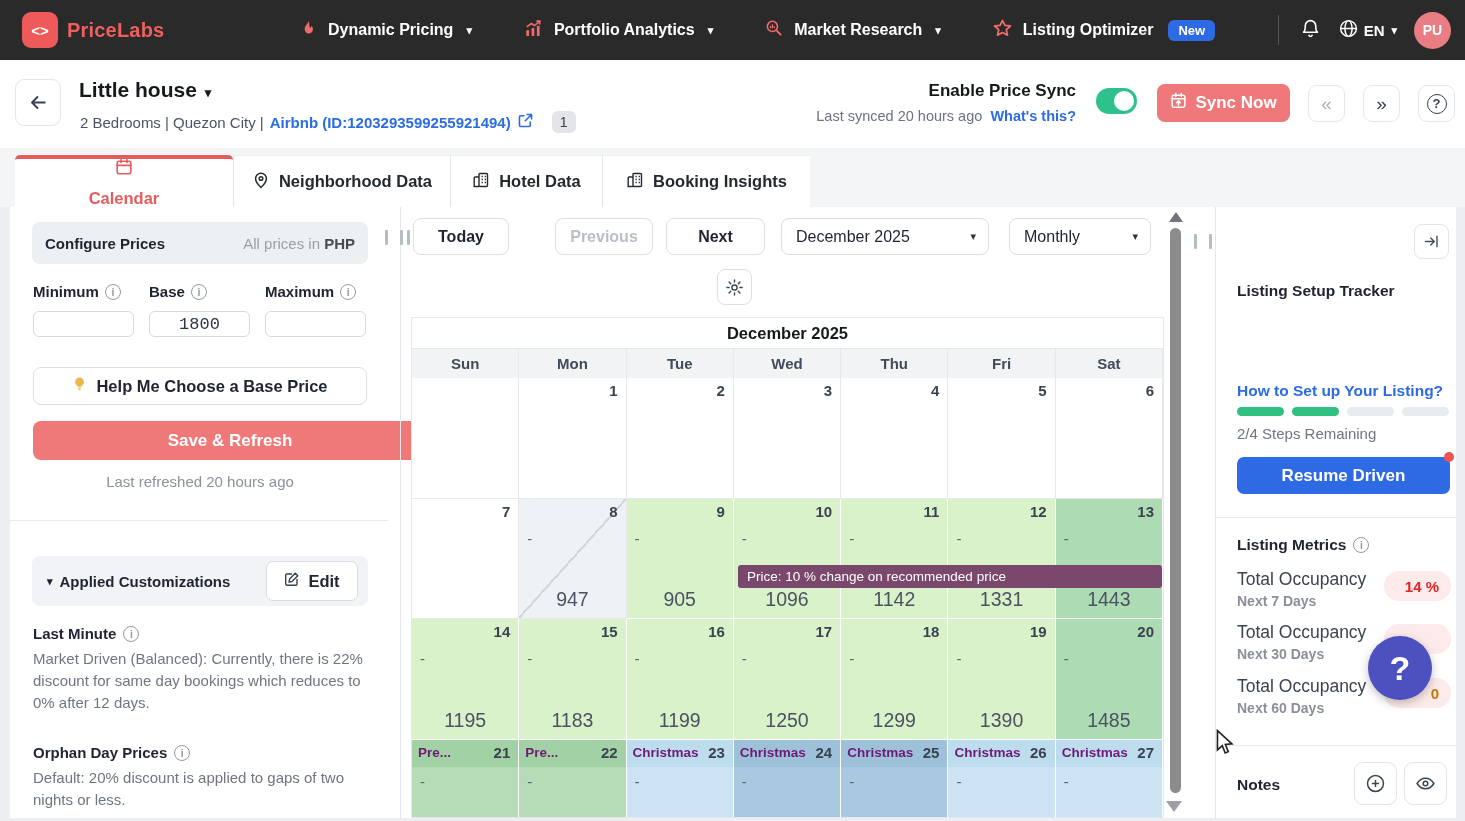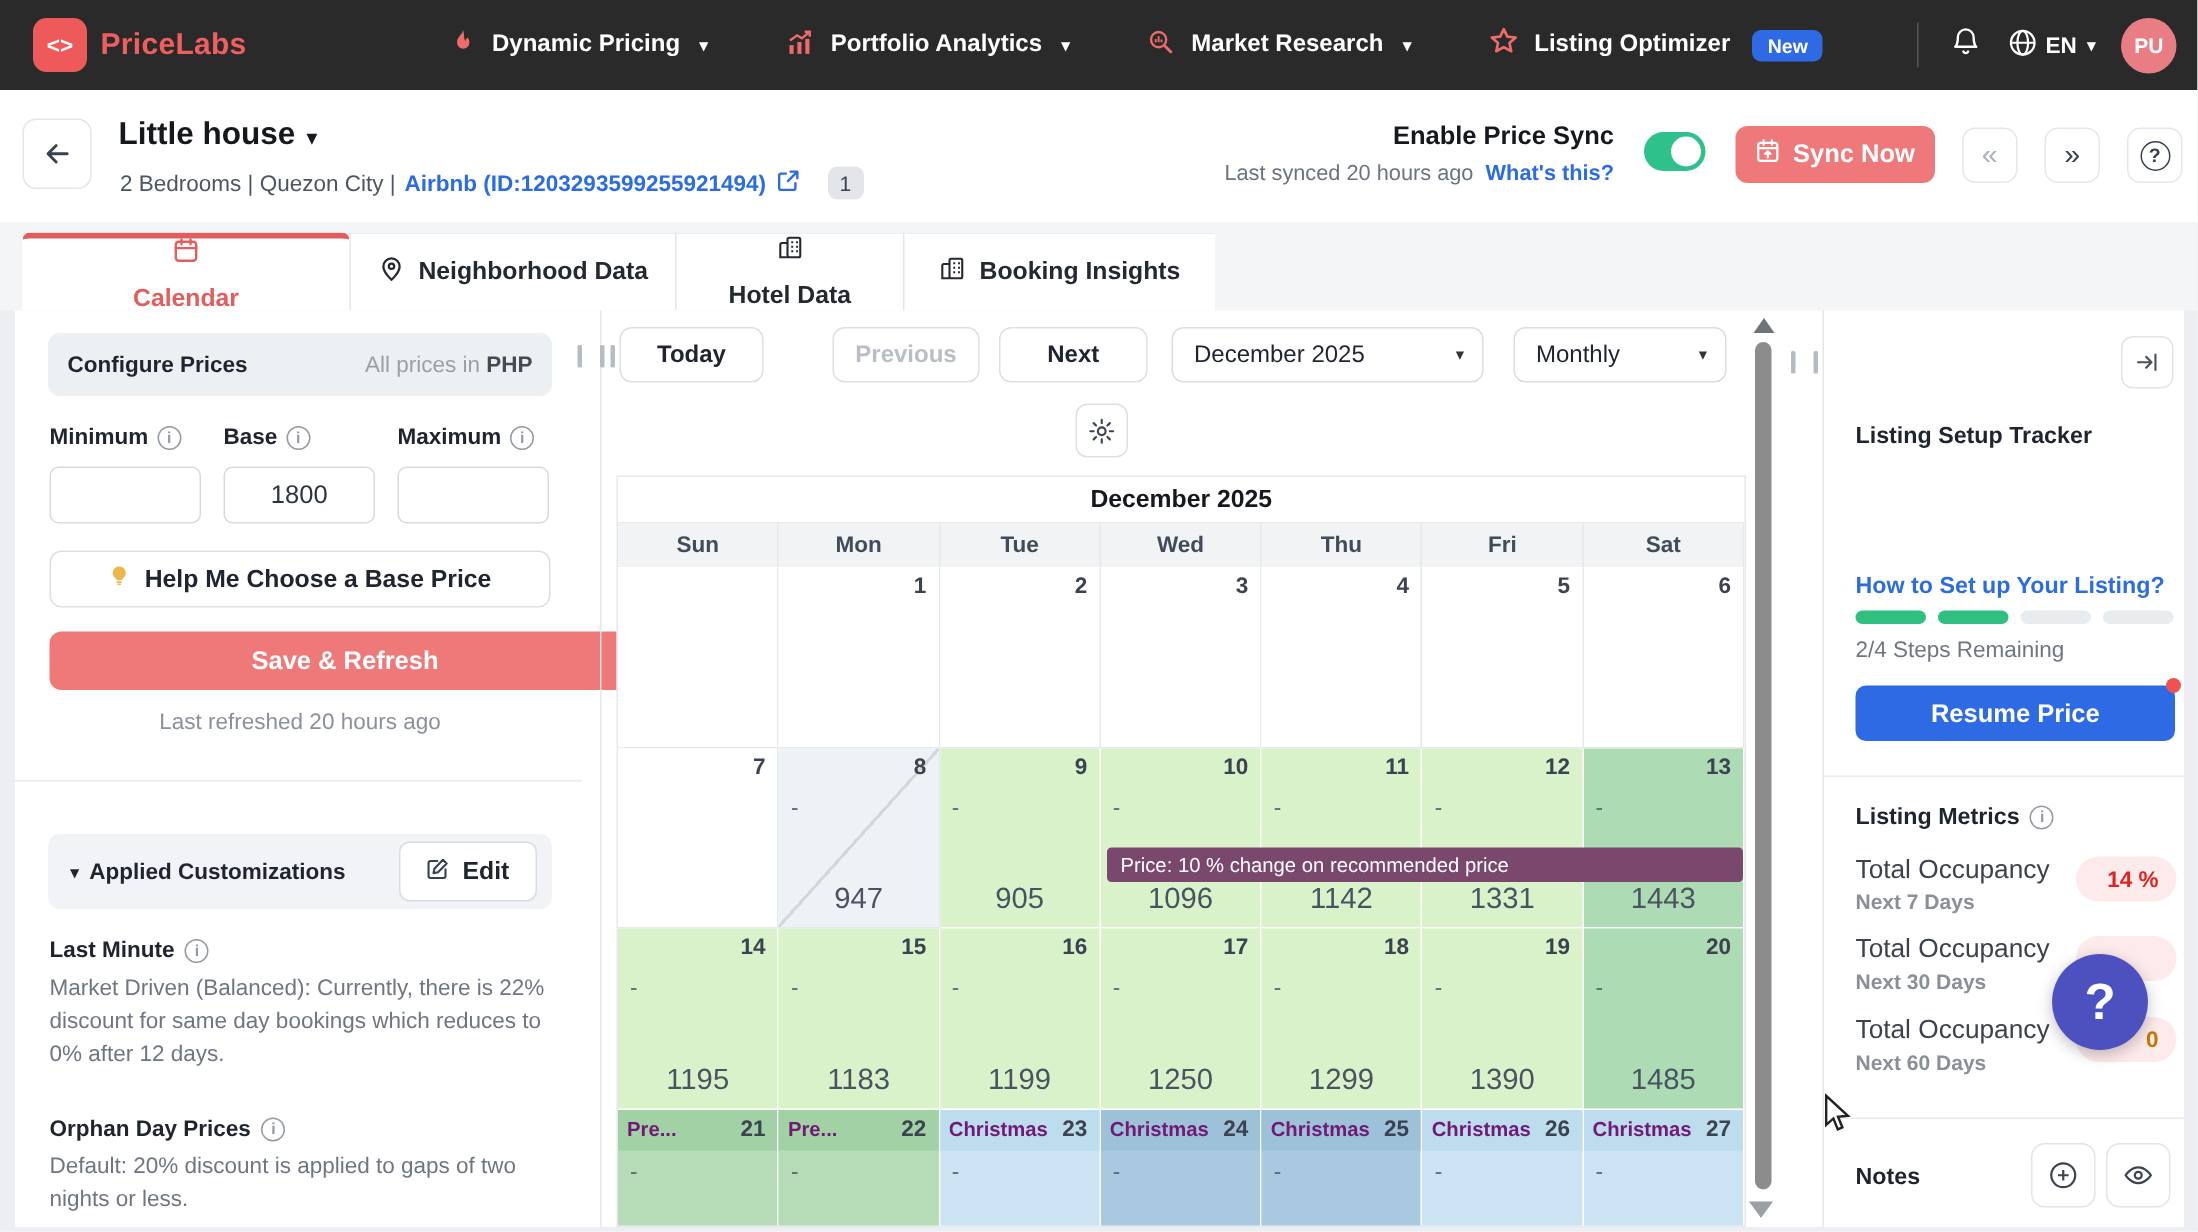--- a/index.html
+++ b/index.html
@@ -49,43 +49,43 @@
   .q-circle { width:20px; height:20px; border:1.6px solid #374151; border-radius:50%; font-size:13px; font-weight:bold;
     display:flex; align-items:center; justify-content:center; }
 
   
   #tabband { position:absolute; left:0; top:148px; width:1465px; height:59px; background:#f4f5f7; }
   #tabs { position:absolute; left:15px; top:155px; height:52px; display:flex; }
   .tab { height:52px; background:#fff; display:flex; align-items:center; justify-content:center; gap:9px;
     font-size:16.5px; font-weight:bold; color:#24292f; border-top:1px solid #eceef1; cursor:pointer; }
   .tab:nth-child(1){ width:218px;flex-direction:column; }
   .tab:nth-child(2){ width:217px; border-left:1px solid #e3e6ea; }
-  .tab:nth-child(3){ width:152px; border-left:1px solid #e3e6ea;flex-direction:column; }
+  .tab:nth-child(3){ width:152px; border-left:1px solid #e3e6ea; }
   .tab:nth-child(4){ width:208px; border-left:1px solid #e3e6ea; }
   .tab.active { color:#e35d5d; border-top:4px solid #e35d5d; border-radius:5px 5px 0 0; }
 
   
   #maincard { position:absolute; left:10px; top:207px; width:1446px; height:611px; background:#fff; }
   .vdiv { position:absolute; top:0; width:1px; height:611px; background:#e3e6ea; }
   .grip { position:absolute; display:flex; gap:9px; }
   .grip i { width:3px; height:15px; background:#b6bcc3; border-radius:1px; display:inline-block; }
   .grip i + i { margin-left:3px; }
 
   
   .cfg-head { position:absolute; left:22px; top:15px; width:336px; height:42px; background:#edf0f3; border-radius:8px;
     display:flex; align-items:center; justify-content:space-between; padding:0 13px; }
   .cfg-head .t { font-size:15px; font-weight:bold; color:#1f2430; }
   .cfg-head .r { font-size:15px; color:#9aa0a8; }
   .cfg-head .r b { color:#444b55; }
   .fld-label { position:absolute; font-size:15px; font-weight:bold; color:#1f2430; display:flex; align-items:center; gap:6px; }
   .info-dot { width:16px; height:16px; border:1.3px solid #949aa2; border-radius:50%; color:#949aa2;
     font-size:10.5px; font-weight:bold; display:inline-flex; align-items:center; justify-content:center; font-style:normal; }
   .info-dot::after { content:"i"; }
-  .price-input { position:absolute; top:104px; width:101px; height:38px; border:1px solid #d6dade; border-radius:6px;
-    font-size:17px; color:#2b3442; text-align:center; font-family:Liberation Sans, sans-serif; background:#fff; }
+  .price-input { position:absolute; top:104px; width:101px; height:26px; border:1px solid #d6dade; border-radius:6px;
+    font-size:17px; color:#2b3442; text-align:center; font-family:Liberation Mono, monospace; background:#fff; }
   .help-btn { position:absolute; left:23px; top:160px; width:334px; height:38px; background:#fff; border:1px solid #dcdfe4;
     border-radius:8px; font-size:16.5px; font-weight:bold; color:#1f2430; display:flex; align-items:center;
     justify-content:center; gap:9px; cursor:pointer; font-family:inherit;text-align:right; }
   .save-btn { position:absolute; left:23px; top:214px; width:394px; height:39px; background:#ef7878; border:none;
     border-radius:8px; font-size:17px; font-weight:bold; color:#fff; cursor:pointer; font-family:inherit; }
   .refreshed { position:absolute; left:23px; top:266px; width:334px; text-align:center; font-size:15px; color:#8b919a; }
   .hdiv { position:absolute; left:0; top:313px; width:378px; height:1px; background:#e8eaed; }
   .applied-box { position:absolute; left:22px; top:349px; width:336px; height:50px; background:#f1f3f6; border-radius:8px;
     display:flex; align-items:center; justify-content:space-between; padding:0 10px 0 13px; }
   .applied-box .t { font-size:15px; font-weight:bold; color:#1f2430; display:flex; align-items:center; gap:7px; }
@@ -577,21 +577,21 @@
       </div>
       <div class="rp-title" style="top:75px">Listing Setup Tracker</div>
       <div class="rp-link" style="top:175px">How to Set up Your Listing?</div>
       <div id="pills">
           <span class="pill done"></span>
           <span class="pill done"></span>
           <span class="pill"></span>
           <span class="pill"></span>
         </div>
       <div class="steps-text">2/4 Steps Remaining</div>
-      <button class="resume-btn">Resume Price</button>
+      <button class="resume-btn">Resume Driven</button>
       <div class="notif-dot"></div>
       <div class="rp-hdiv" style="top:310px"></div>
       <div class="rp-title" style="top:329px">
           <span>Listing Metrics</span>
           <i class="info-dot"></i>
         </div>
       <div id="metrics-rows">
           <div class="metric-row" style="top: 362px;">
             <div class="ml">Total Occupancy</div>
             <div class="ms">Next 7 Days</div>

